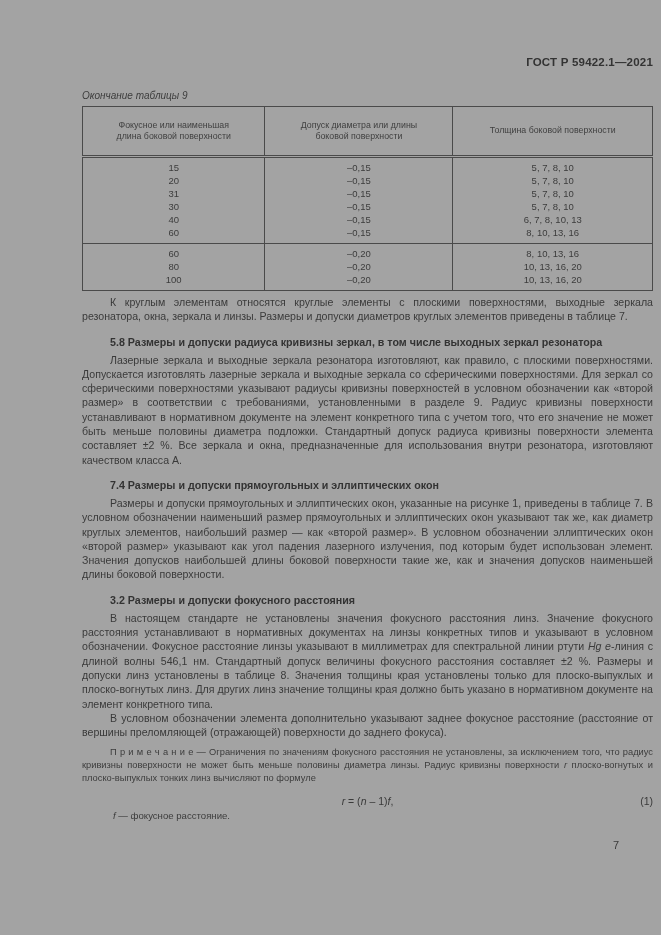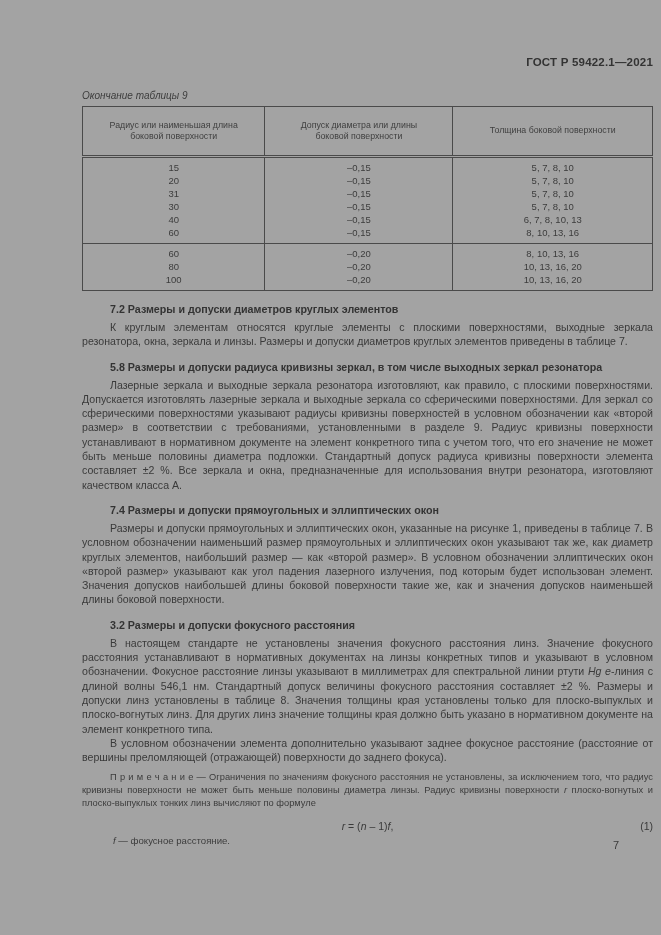--- a/index.html
+++ b/index.html
@@ -129,21 +129,21 @@
     <div class="table-caption">Окончание таблицы 9</div>
 
     <table class="t9">
       <colgroup>
           <col class="c1">
           <col class="c2">
           <col class="c3">
         </colgroup>
       <thead>
         <tr>
-          <th>Радиус или наименьшая длина боковой поверхности</th>
+          <th>Фокусное или наименьшая длина боковой поверхности</th>
           <th>Допуск диаметра или длины боковой поверхности</th>
           <th>Толщина боковой поверхности</th>
         </tr>
       </thead>
       <tbody>
         <tr class="pad-top">
             <td>15</td>
             <td>–0,15</td>
             <td>5, 7, 8, 10</td>
           </tr>
@@ -183,21 +183,20 @@
             <td>10, 13, 16, 20</td>
           </tr>
         <tr class="pad-bottom">
             <td>100</td>
             <td>–0,20</td>
             <td>10, 13, 16, 20</td>
           </tr>
       </tbody>
     </table>
 
-    <h3 class="section-title">7.2 Размеры и допуски диаметров круглых элементов</h3>
     <p class="para">К круглым элементам относятся круглые элементы с плоскими поверхностями, выходные зеркала резонатора, окна, зеркала и линзы. Размеры и допуски диаметров круглых элементов приведены в таблице 7.</p>
 
     <h3 class="section-title">5.8 Размеры и допуски радиуса кривизны зеркал, в том числе выходных зеркал резонатора</h3>
     <p class="para">Лазерные зеркала и выходные зеркала резонатора изготовляют, как правило, с плоскими поверхностями. Допускается изготовлять лазерные зеркала и выходные зеркала со сферическими поверхностями. Для зеркал со сферическими поверхностями указывают радиусы кривизны поверхностей в условном обозначении как «второй размер» в соответствии с требованиями, установленными в разделе 9. Радиус кривизны поверхности устанавливают в нормативном документе на элемент конкретного типа с учетом того, что его значение не может быть меньше половины диаметра подложки. Стандартный допуск радиуса кривизны поверхности элемента составляет ±2 %. Все зеркала и окна, предназначенные для использования внутри резонатора, изготовляют качеством класса А.</p>
 
     <h3 class="section-title">7.4 Размеры и допуски прямоугольных и эллиптических окон</h3>
     <p class="para">Размеры и допуски прямоугольных и эллиптических окон, указанные на рисунке 1, приведены в таблице 7. В условном обозначении наименьший размер прямоугольных и эллиптических окон указывают так же, как диаметр круглых элементов, наибольший размер — как «второй размер». В условном обозначении эллиптических окон «второй размер» указывают как угол падения лазерного излучения, под которым будет использован элемент. Значения допусков наибольшей длины боковой поверхности такие же, как и значения допусков наименьшей длины боковой поверхности.</p>
 
     <h3 class="section-title">3.2 Размеры и допуски фокусного расстояния</h3>
     <p class="para"><span>В настоящем стандарте не установлены значения фокусного расстояния линз. Значение фокусного расстояния устанавливают в нормативных документах на линзы конкретных типов и указывают в условном обозначении. Фокусное расстояние линзы указывают в миллиметрах для спектральной линии ртути </span><i>Hg</i><span> </span><i>e</i><span>-линия с длиной волны 546,1 нм. Стандартный допуск величины фокусного расстояния составляет ±2 %. Размеры и допуски линз установлены в таблице 8. Значения толщины края установлены только для плоско-выпуклых и плоско-вогнутых линз. Для других линз значение толщины края должно быть указано в нормативном документе на элемент конкретного типа.</span></p>

